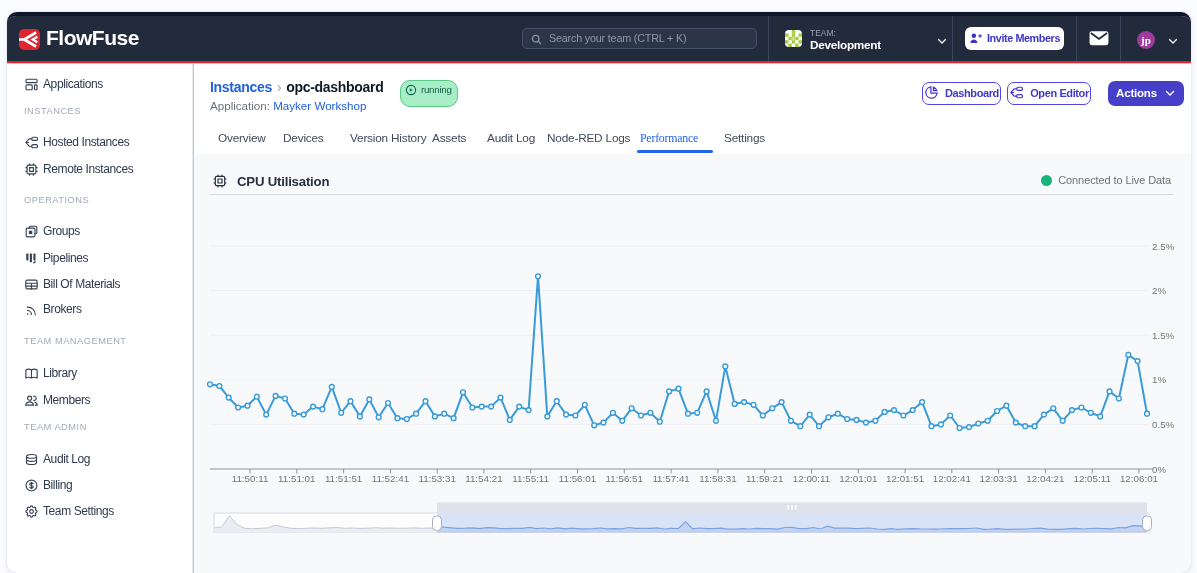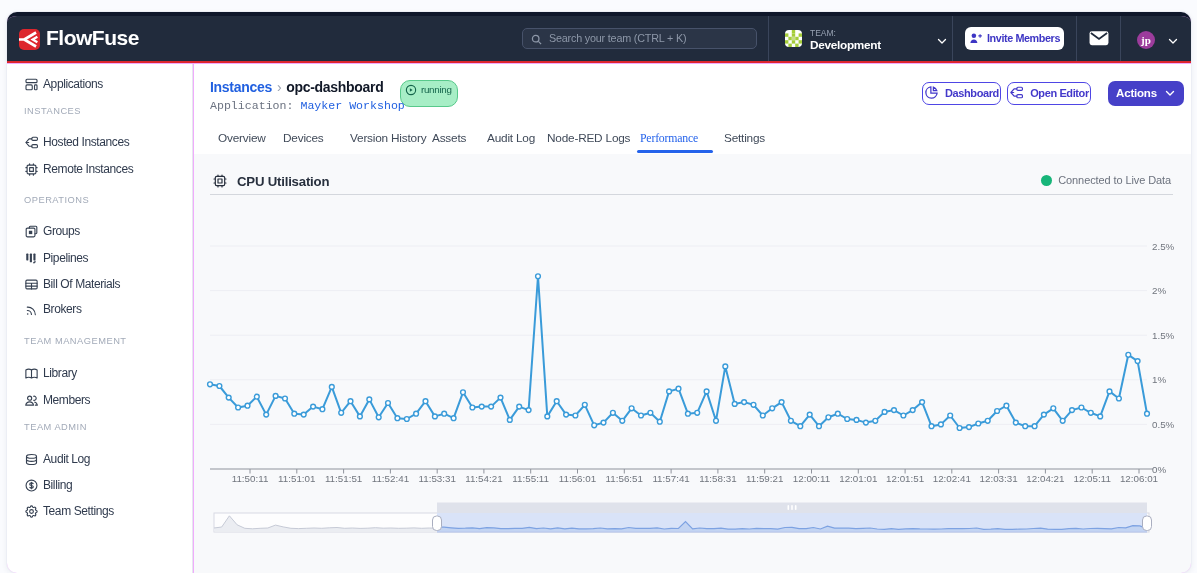--- a/index.html
+++ b/index.html
@@ -32,21 +32,21 @@
   .sitem svg { position:absolute; left:17px; top:2.5px; }
   .sitem span { position:absolute; left:36px; top:2.5px; }
   .shead { position:absolute; left:17px; color:#a2aab8; font-size:9.3px; letter-spacing:0.5px; }
   
   .phead { position:absolute; left:187px; top:47.5px; width:997px; height:90px; background:#fff; }
   .bc { position:absolute; left:16px; top:15.5px; font-size:14px; font-weight:bold; letter-spacing:-0.3px; white-space:nowrap; }
   .bc .b1 { color:#2160e0; } .bc .sep { color:#9aa2b1; font-weight:normal; padding:0 5px;} .bc .b2 { color:#111827; }
   .badge { position:absolute; left:206px; top:16.5px; height:27px; padding:0 5px 0 4px; background:#a7eec6; border:1px solid #58c98b;
            border-radius:10px; color:#15654c; font-size:9.8px; letter-spacing:-0.3px; line-height:17.5px; white-space:nowrap; }
   .badge svg { vertical-align:-3px; margin-right:4px; }
-  .appline { position:absolute; left:16px; top:35.5px; font-size:11.6px; white-space:nowrap; color:#6b7280;font-family:Liberation Mono, monospace; }
+  .appline { position:absolute; left:16px; top:35.5px; font-size:11.6px; white-space:nowrap; color:#6b7280; }
   .appline a { color:#2160e0; text-decoration:none; }
   .hbtn { position:absolute; top:18.5px; height:23px; background:#fff; border:1px solid #4f46e5; border-radius:7px;
           color:#4338ca; font-size:11px; font-weight:bold; letter-spacing:-0.4px; text-align:center; white-space:nowrap; }
   .hbtn svg { vertical-align:-3px; margin-right:6px; }
   .abtn { position:absolute; left:902px; top:17.5px; width:76px; height:25px; background:#4640c8; border-radius:7px;
           color:#fff; font-size:11.5px; font-weight:bold; letter-spacing:-0.2px; text-align:center; line-height:25px; white-space:nowrap;margin-left:12px; }
   .abtn svg { vertical-align:-2px; margin-left:7px; }
   .tabs { position:absolute; left:187px; top:113px; width:997px; height:24.5px; background:#fff; }
   .tab { position:absolute; top:2px; font-size:11.8px; color:#404a59; letter-spacing:-0.2px; white-space:nowrap; }
   .tab.act { color:#2563eb;font-family:Liberation Serif, serif; }

